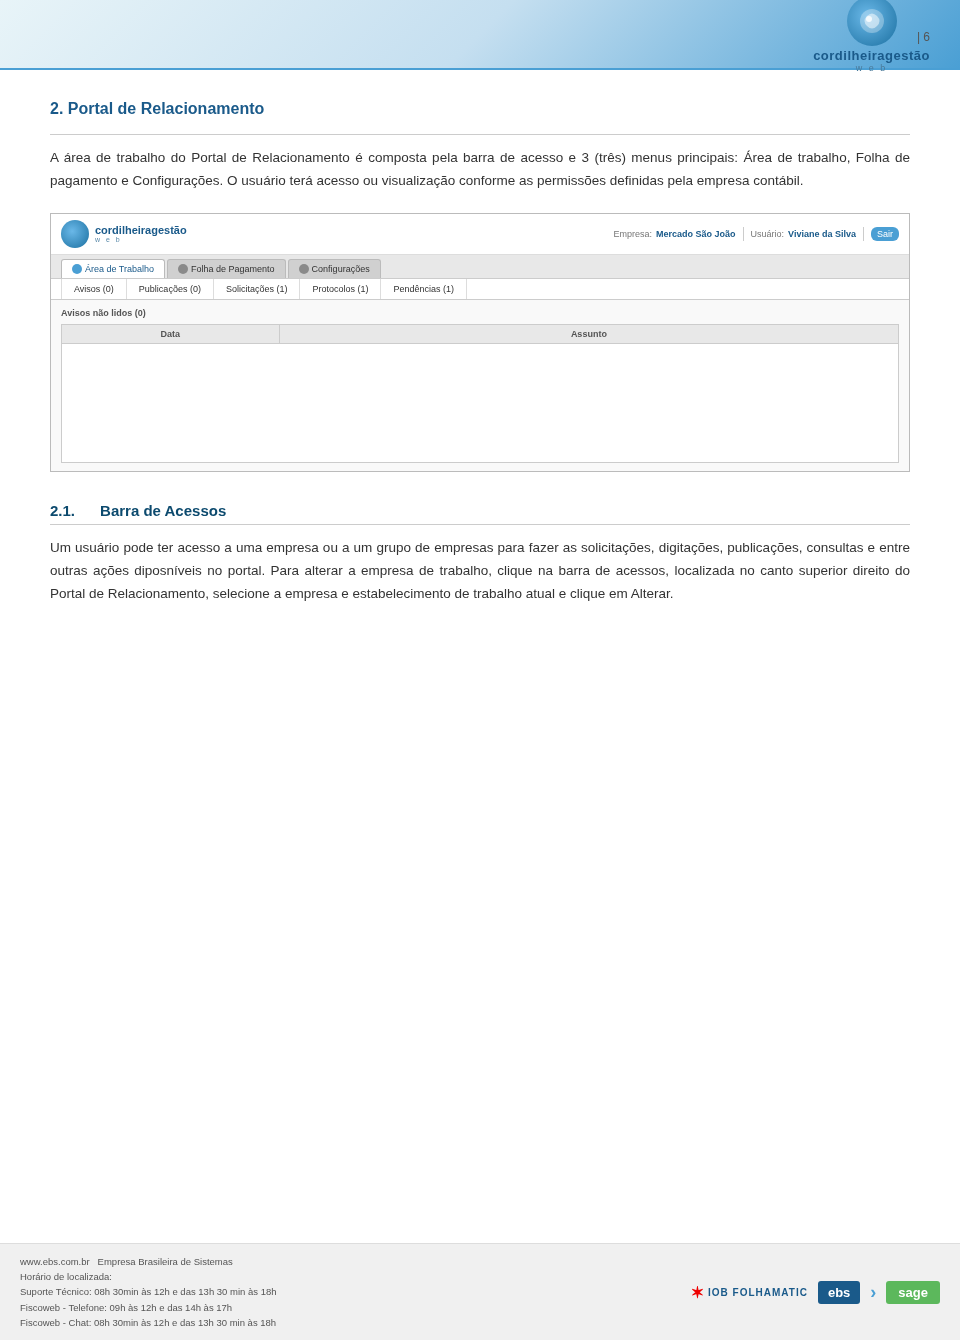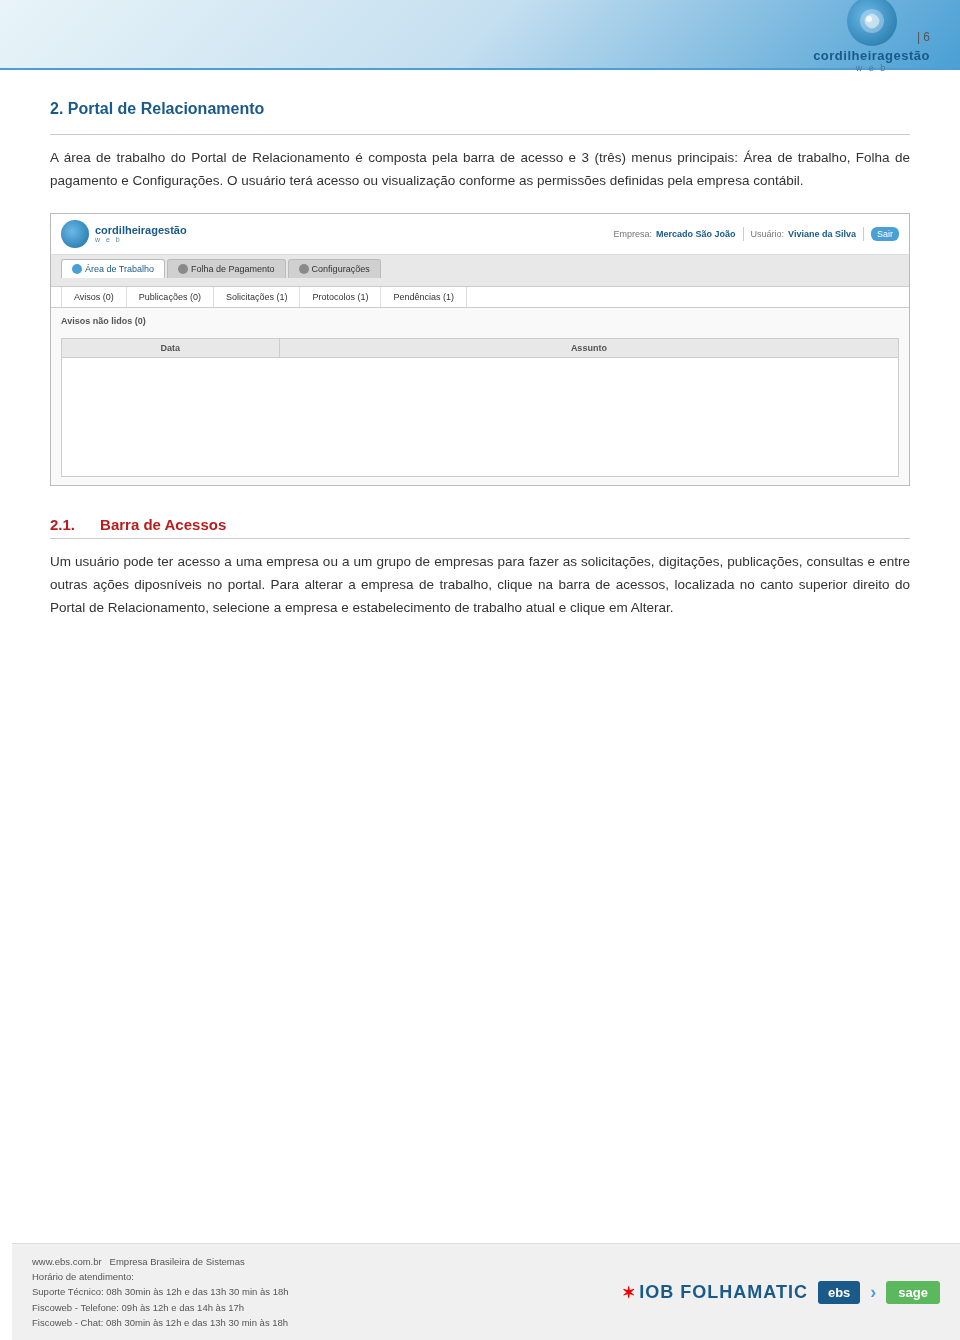--- a/index.html
+++ b/index.html
@@ -154,21 +154,21 @@
       cursor: pointer;
       border-radius: 6px;
     }
 
     
     .portal-nav {
       background: #e8e8e8;
       border-bottom: 1px solid #ccc;
       display: flex;
       align-items: center;
-      padding: 4px 10px 8px 10px;
+      padding: 4px 10px 0 10px;
       gap: 2px;
     }
 
     .portal-nav-tab {
       display: flex;
       align-items: center;
       gap: 3px;
       padding: 4px 10px;
       font-size: 9px;
       cursor: pointer;
@@ -213,21 +213,21 @@
     }
 
     
     .portal-content {
       padding: 8px 10px;
     }
 
     .portal-section-title {
       font-size: 9px;
       color: #555;
-      margin-bottom: 12px;
+      margin-bottom: 6px;
       font-weight: bold;
     }
 
     .portal-table-header {
       display: flex;
       background: #e8e8e8;
       border: 1px solid #ccc;
       border-bottom: none;
     }
 
@@ -249,31 +249,31 @@
     .portal-table-body {
       border: 1px solid #ccc;
       min-height: 120px;
       background: #fff;
     }
 
     
     .subsection-heading {
       font-size: 15px;
       font-weight: bold;
-      color: #b91c1c;
+      color: #0c4a6e;
       margin: 20px 0 12px 0;
       padding-bottom: 5px;
       border-bottom: 1px solid #ccc;
     }
 
     
     .page-footer {
       position: absolute;
       bottom: 0;
-      left: 12px;
+      left: 0;
       right: 0;
       background: #f0f0f0;
       border-top: 1px solid #ddd;
       padding: 10px 20px;
       display: flex;
       align-items: center;
       justify-content: space-between;
     }
 
     .footer-left {
@@ -294,21 +294,21 @@
       gap: 4px;
     }
 
     .iob-star {
       color: #e00;
       font-size: 16px;
       font-weight: bold;
     }
 
     .iob-text {
-      font-size: 18px;
+      font-size: 10px;
       font-weight: bold;
       color: #1a5a8a;
       letter-spacing: 1px;
     }
 
     .ebs-box {
       background: #1a5a8a;
       color: #fff;
       padding: 4px 10px;
       font-size: 13px;
@@ -433,21 +433,21 @@
 
 <div class="page-number">| 6</div>
 
 <div class="page-footer">
   <div class="footer-left">
     <div>
       <span>www.ebs.com.br</span>
       &nbsp;
       <span>Empresa Brasileira de Sistemas</span>
     </div>
-    <div>Horário de atendimento:</div>
+    <div>Horário de localizada:</div>
     <div>Suporte Técnico: 08h 30min às 12h e das 13h 30 min às 18h</div>
     <div>Fiscoweb - Telefone: 09h às 12h e das 14h às 17h</div>
     <div>Fiscoweb - Chat: 08h 30min às 12h e das 13h 30 min às 18h</div>
   </div>
   <div class="footer-right">
     <div class="footer-logo-iob">
       <span class="iob-star">✶</span>
       <span class="iob-text">IOB FOLHAMATIC</span>
     </div>
     <div class="ebs-box">ebs</div>

